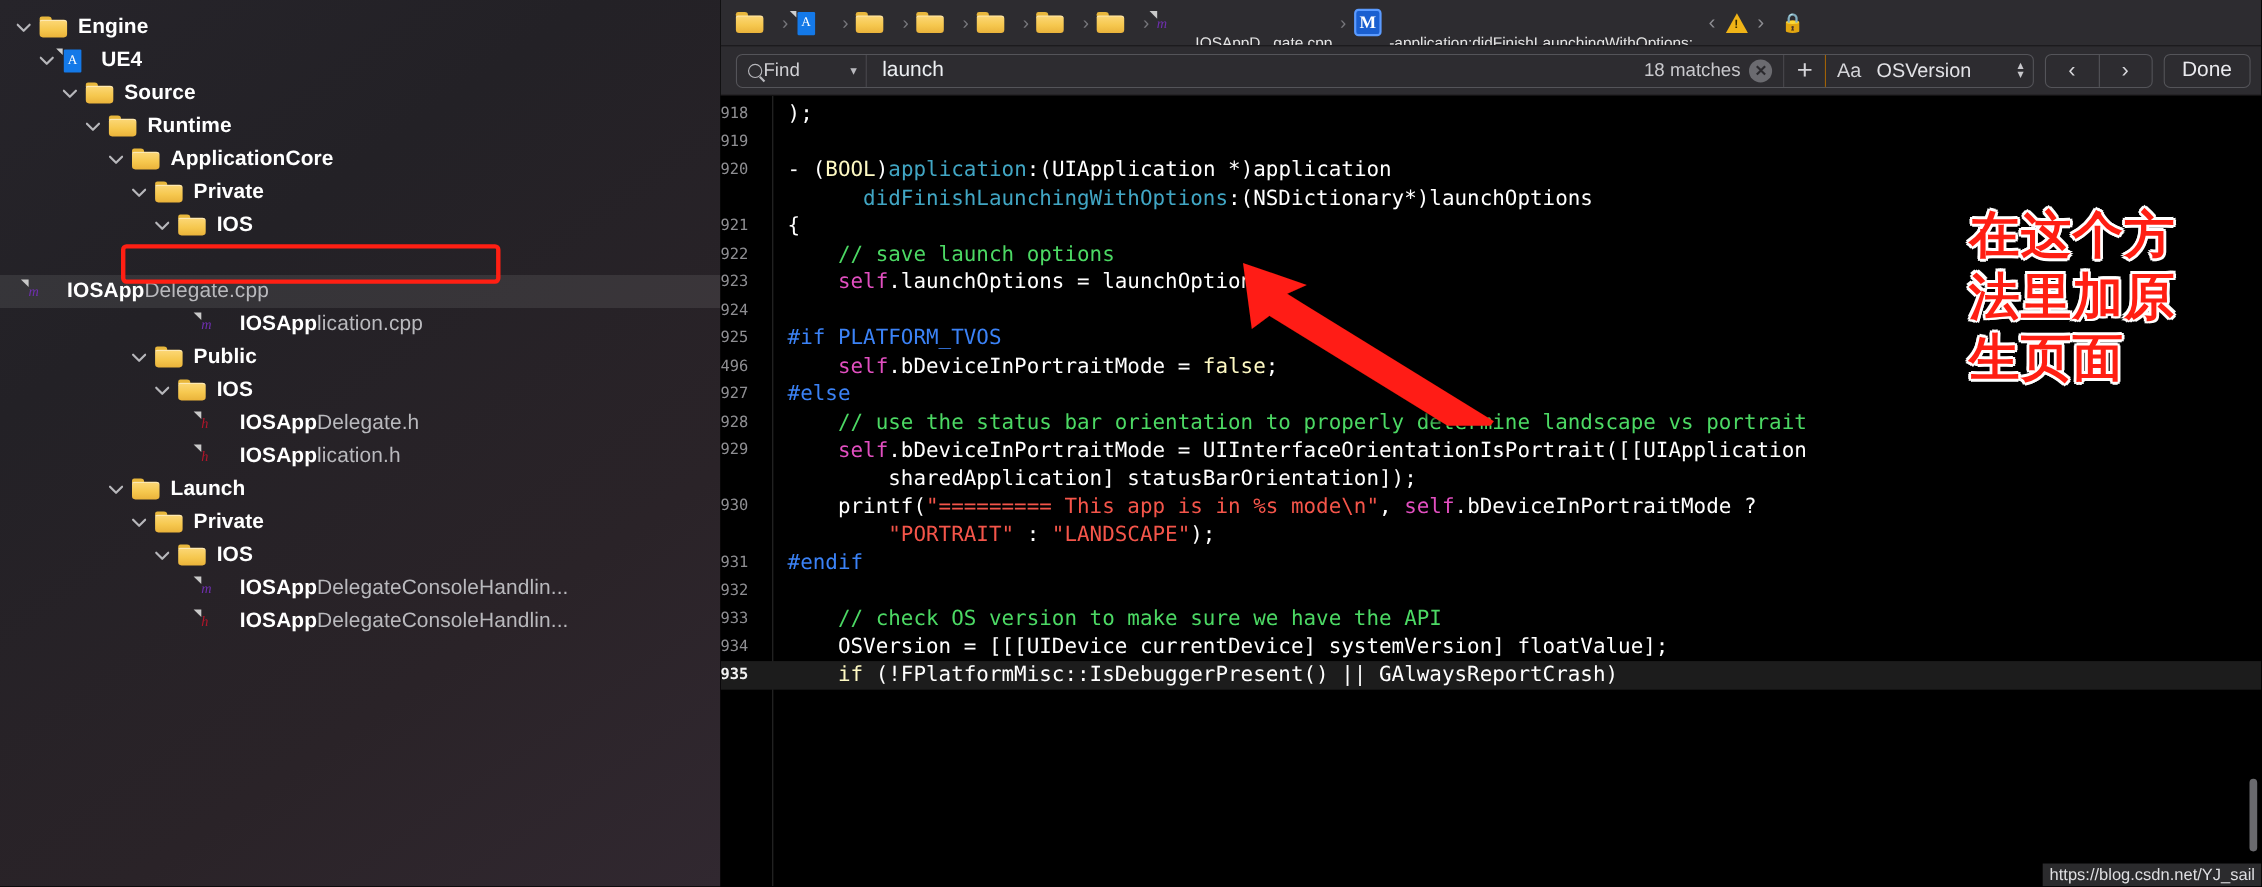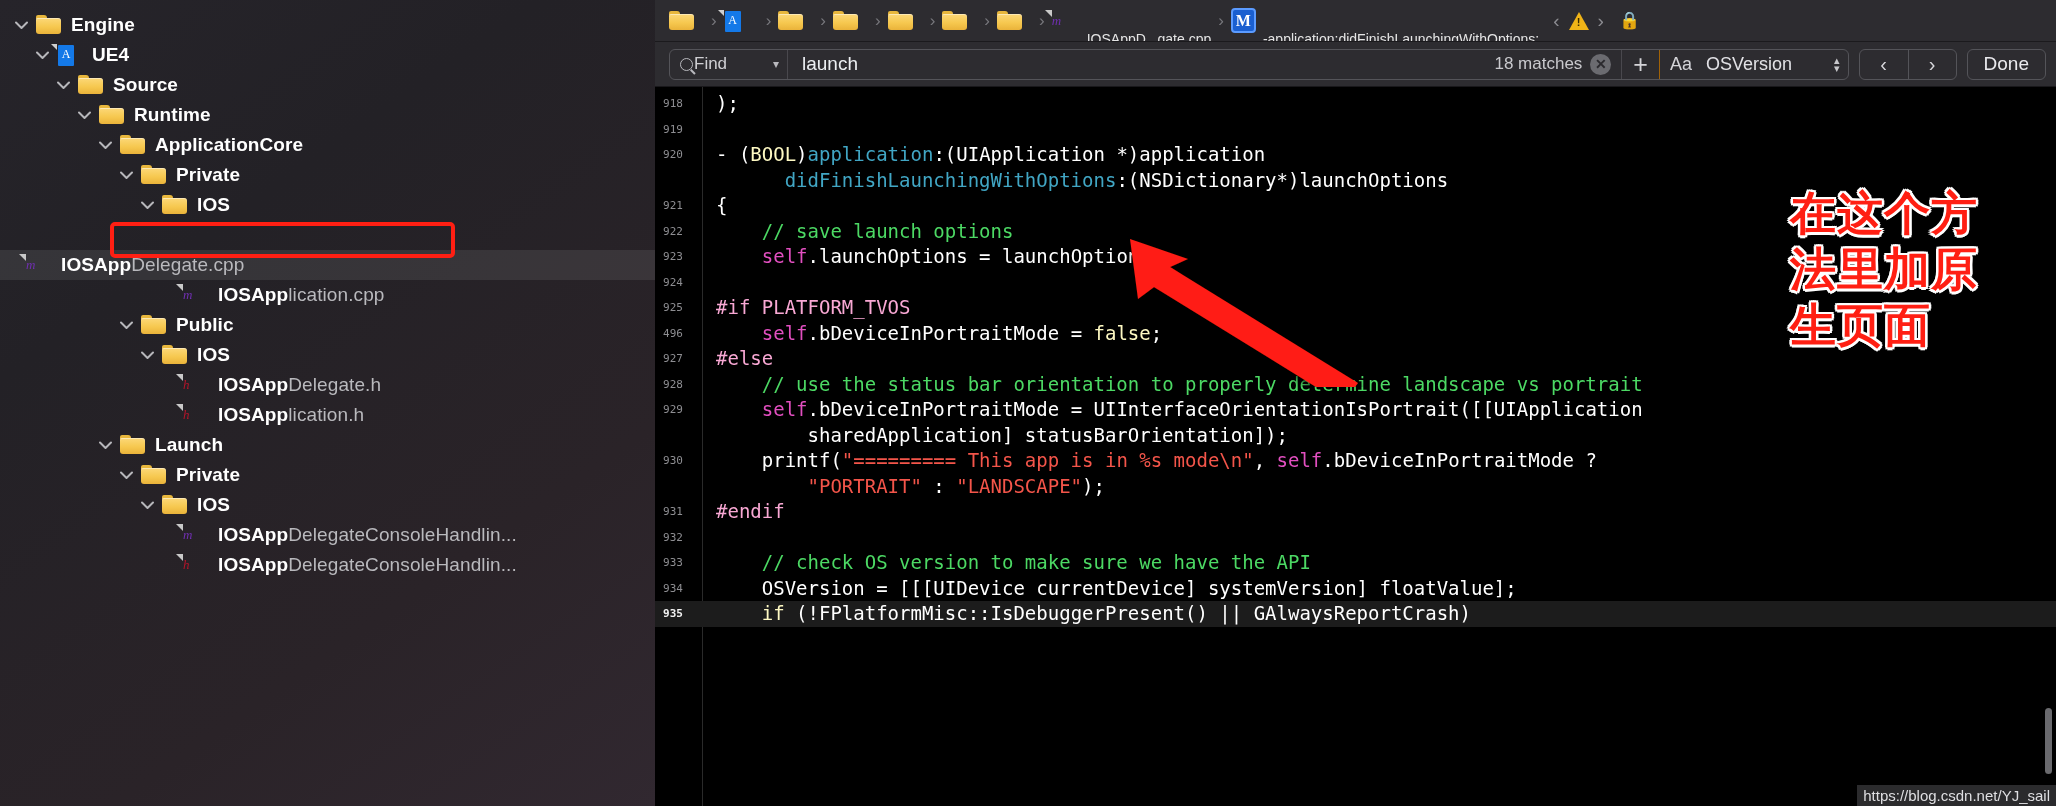--- a/index.html
+++ b/index.html
@@ -241,32 +241,32 @@
     font-size: 19px;
     line-height: 25.5px;
     color: #ffffff;
     position: relative;
     padding-top: 4px;
   }
   .cl { display:flex; height: 25.5px; white-space: pre; }
   .cl.cur { background:#1c1c1c; }
   .cl.two { height: 51px; }
   .ln {
-    width: 47px; min-width:47px; text-align:center; padding-right: 11px;
-    color:#8e8e92; font-size: 11px; user-select:none;
+    width: 47px; min-width:47px; text-align:left; padding-right: 11px;
+    color:#8e8e92; font-size: 14px; user-select:none;
     font-family:"DejaVu Sans Mono", monospace;
   }
   .cl.cur .ln { color:#f2f2f2; font-weight:700; }
   .src { padding-left: 14px; }
   .src .wrap2 { display:block; }
 
   .k-type   { color:#fef9c3; }  
   .k-sel    { color:#41a6c4; }  
   .k-cm     { color:#4cd964; }  
-  .k-pre    { color:#f9a8d4; }  
+  .k-pre    { color:#3b82f6; }  
   .k-self   { color:#e24fc0; }  
   .k-str    { color:#f4554a; }  
 
   
   .arrow { position:absolute; left:455px; top:150px; z-index: 40; pointer-events:none; }
 
   
   .cn {
     position:absolute;
     left: 1135px; top: 185px;

